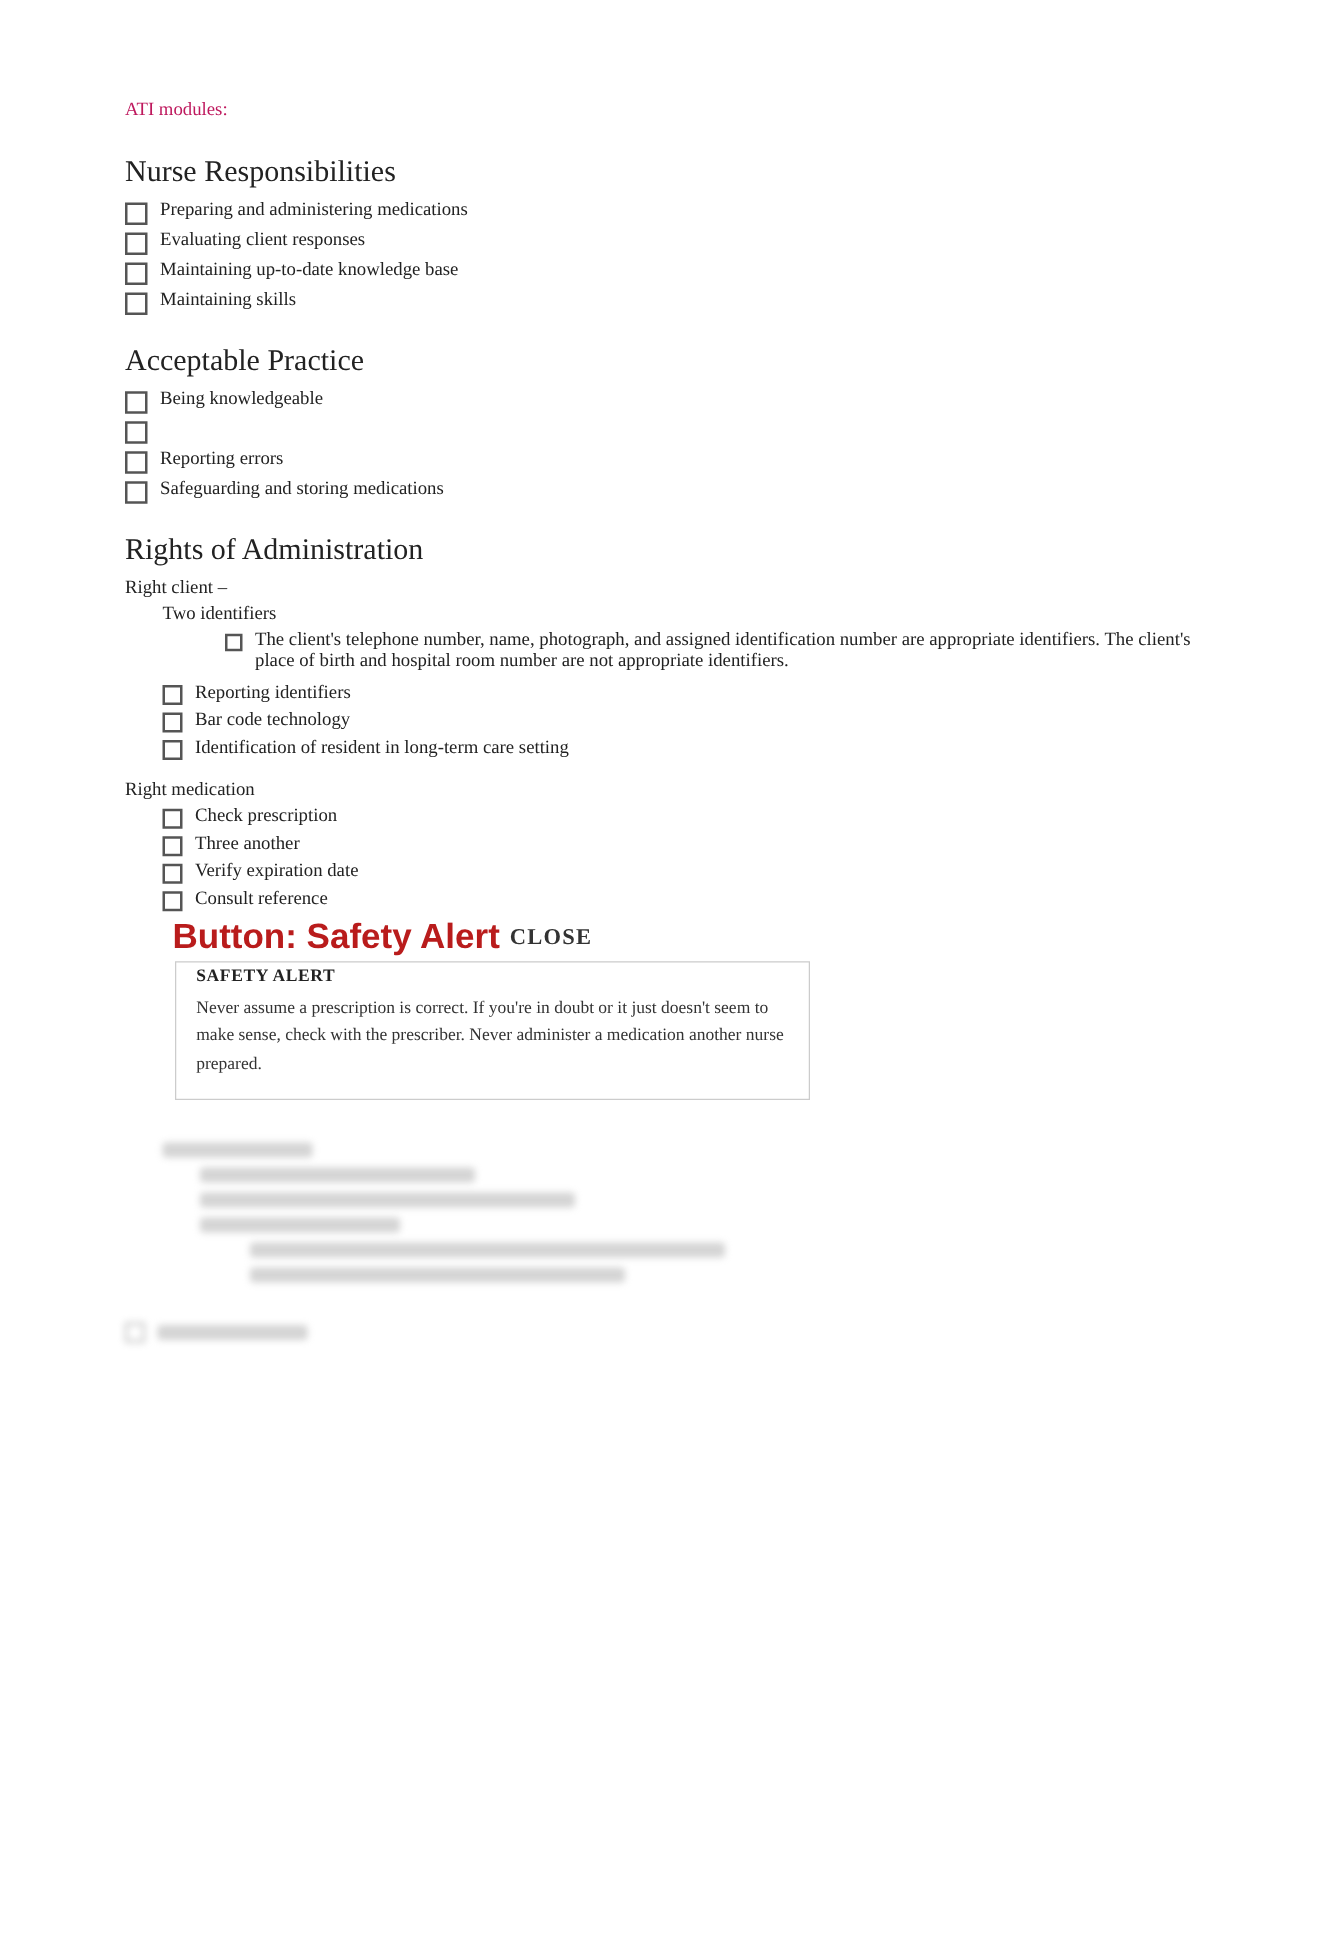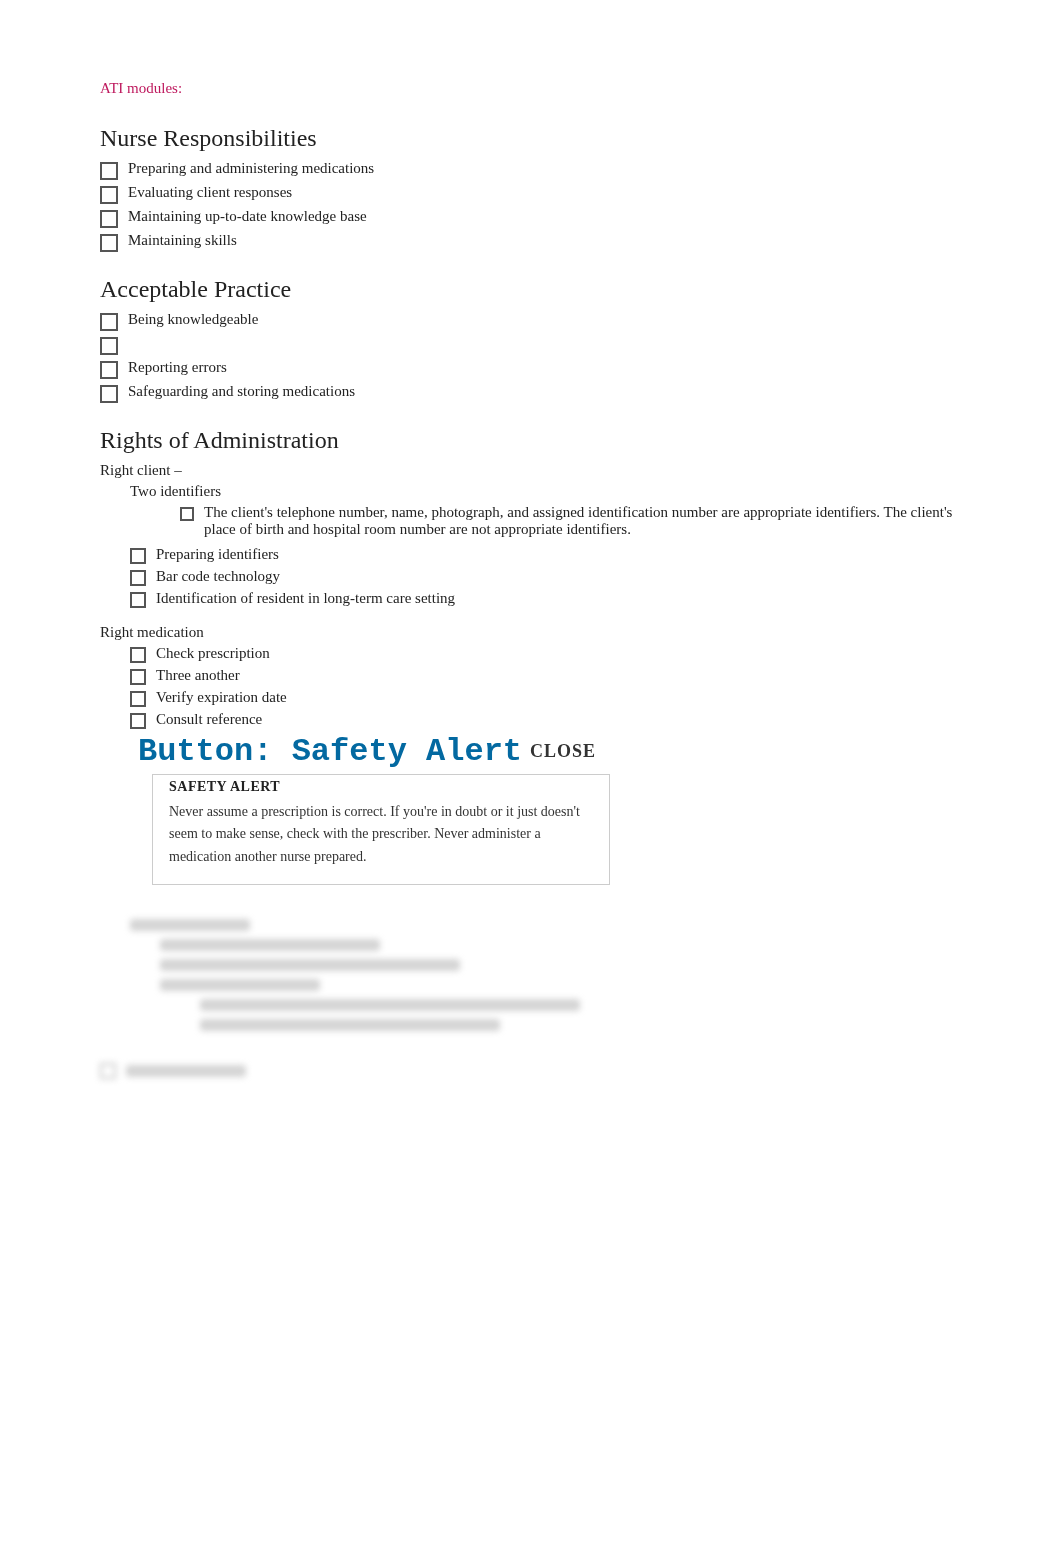--- a/index.html
+++ b/index.html
@@ -106,24 +106,24 @@
       flex-shrink: 0;
     }
 
     .safety-alert-container {
       border: 1px solid #ccc;
       margin: 10px 0 10px 0;
       padding: 0;
     }
 
     .safety-alert-btn {
-      font-size: 32px;
+      font-size: 28px;
       font-weight: bold;
-      color: #0369a1;
-      font-family: Liberation Mono, monospace;
+      color: #b91c1c;
+      font-family: Liberation Sans, sans-serif;
       cursor: pointer;
     }
 
     .safety-alert-close {
       font-size: 18px;
       font-weight: bold;
       color: #333;
       letter-spacing: 1px;
       cursor: pointer;
     }
@@ -240,21 +240,21 @@
 
           <ul class="nested-list-2">
             <li>
               <span class="bullet-icon"></span>
               <span class="li-content">The client's telephone number, name, photograph, and assigned identification number are appropriate identifiers. The client's place of birth and hospital room number are not appropriate identifiers.</span>
             </li>
           </ul>
         </li>
         <li>
           <span class="bullet-icon"></span>
-          <span class="li-content">Preparing identifiers</span>
+          <span class="li-content">Reporting identifiers</span>
         </li>
         <li>
           <span class="bullet-icon"></span>
           <span class="li-content">Bar code technology</span>
         </li>
         <li>
           <span class="bullet-icon"></span>
           <span class="li-content">Identification of resident in long-term care setting</span>
         </li>
       </ul>
@@ -282,21 +282,21 @@
           <span class="bullet-icon"></span>
           <span class="li-content">Consult reference</span>
         </li>
 
         <li style="flex-direction: column; align-items: flex-start;">
           <div style="display:flex; align-items: center; gap: 8px; margin-bottom: 0;">
             <span class="bullet-icon"></span>
             <span class="safety-alert-btn">Button: Safety Alert</span>
             <span class="safety-alert-close">CLOSE</span>
           </div>
-          <div class="safety-alert-container" style="margin-left: 22px; margin-top: 4px; width: 458px;">
+          <div class="safety-alert-container" style="margin-left: 10px; margin-top: 4px; width: 508px;">
             <div class="safety-alert-body">
               <div class="safety-alert-title">SAFETY ALERT</div>
               <div class="safety-alert-text">Never assume a prescription is correct. If you're in doubt or it just doesn't seem to make sense, check with the prescriber. Never administer a medication another nurse prepared.</div>
             </div>
           </div>
         </li>
       </ul>
 
       <div class="blurred-section" style="padding-left: 30px; width: 420px;">
         <div class="blurred-line short"></div>

